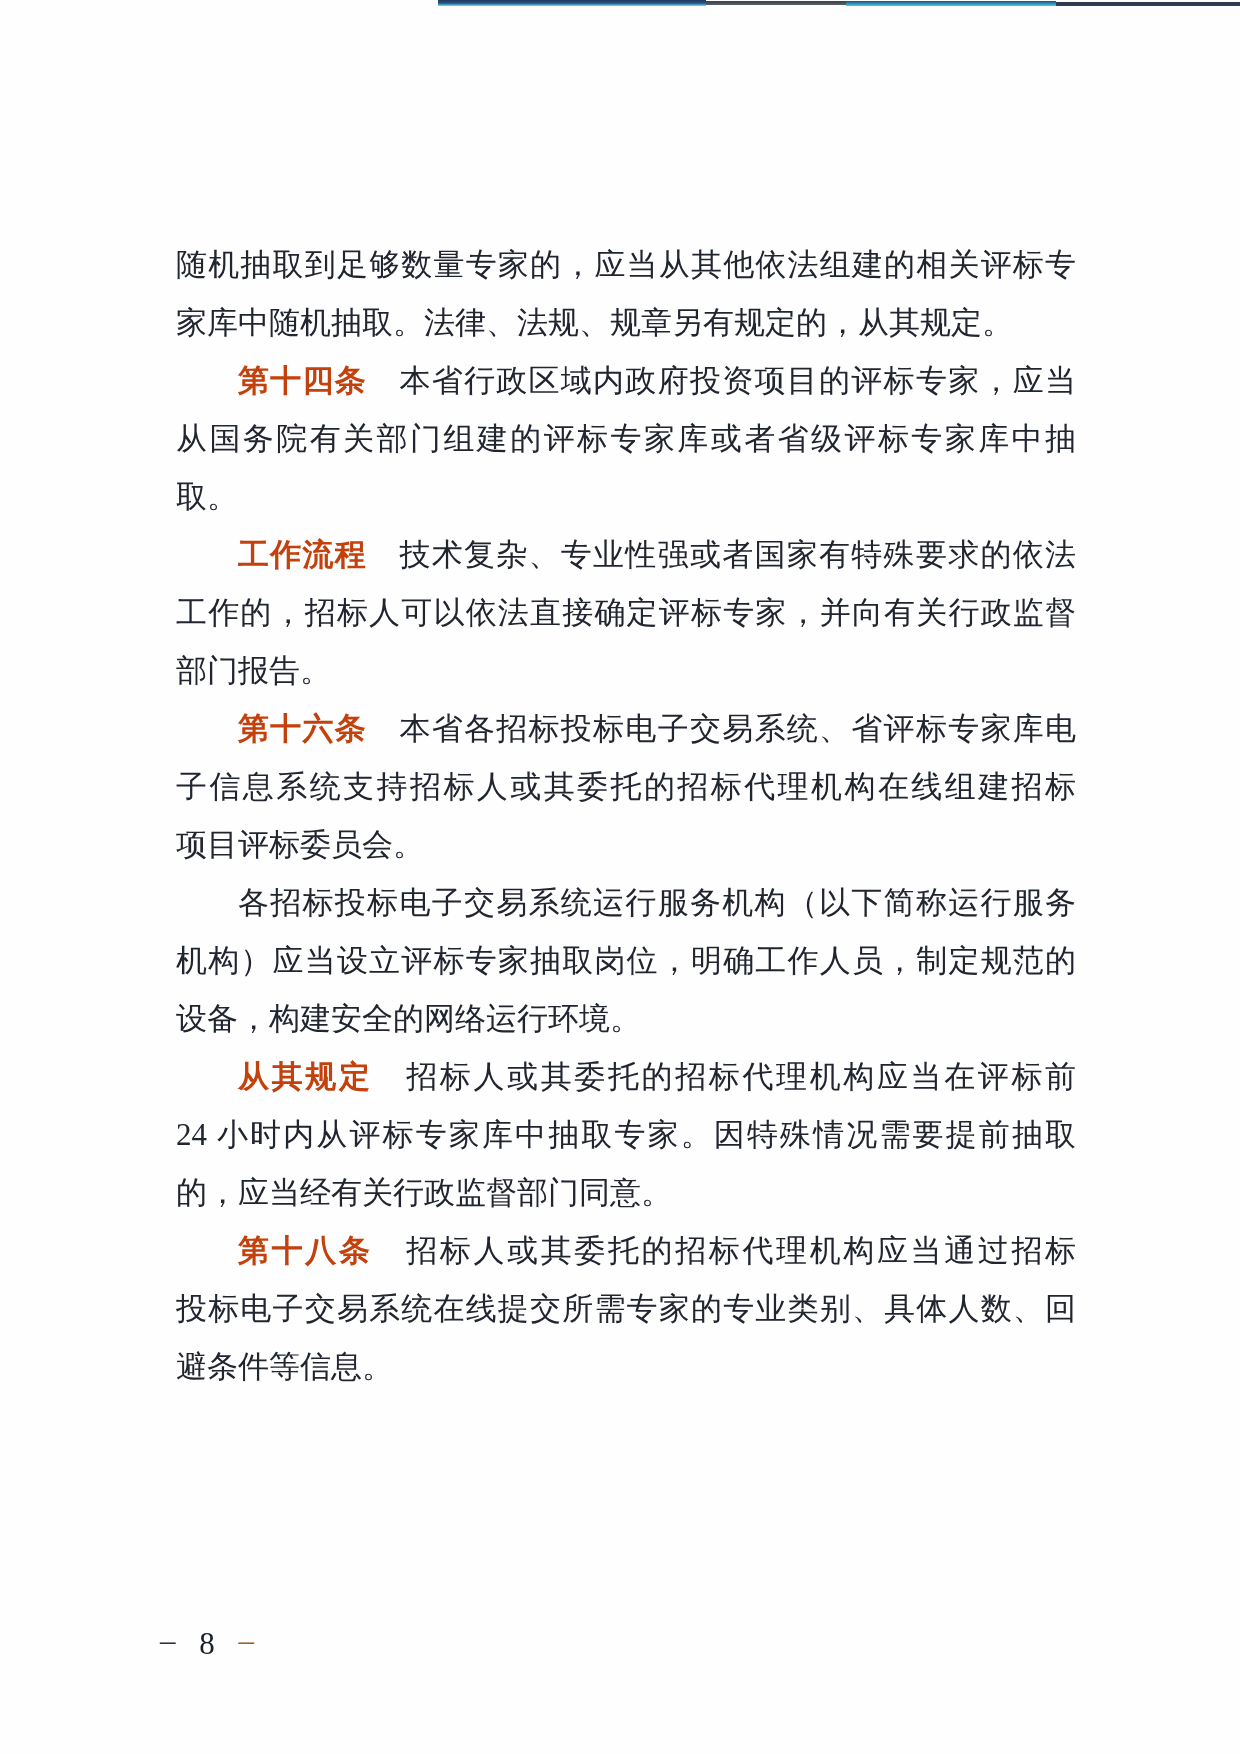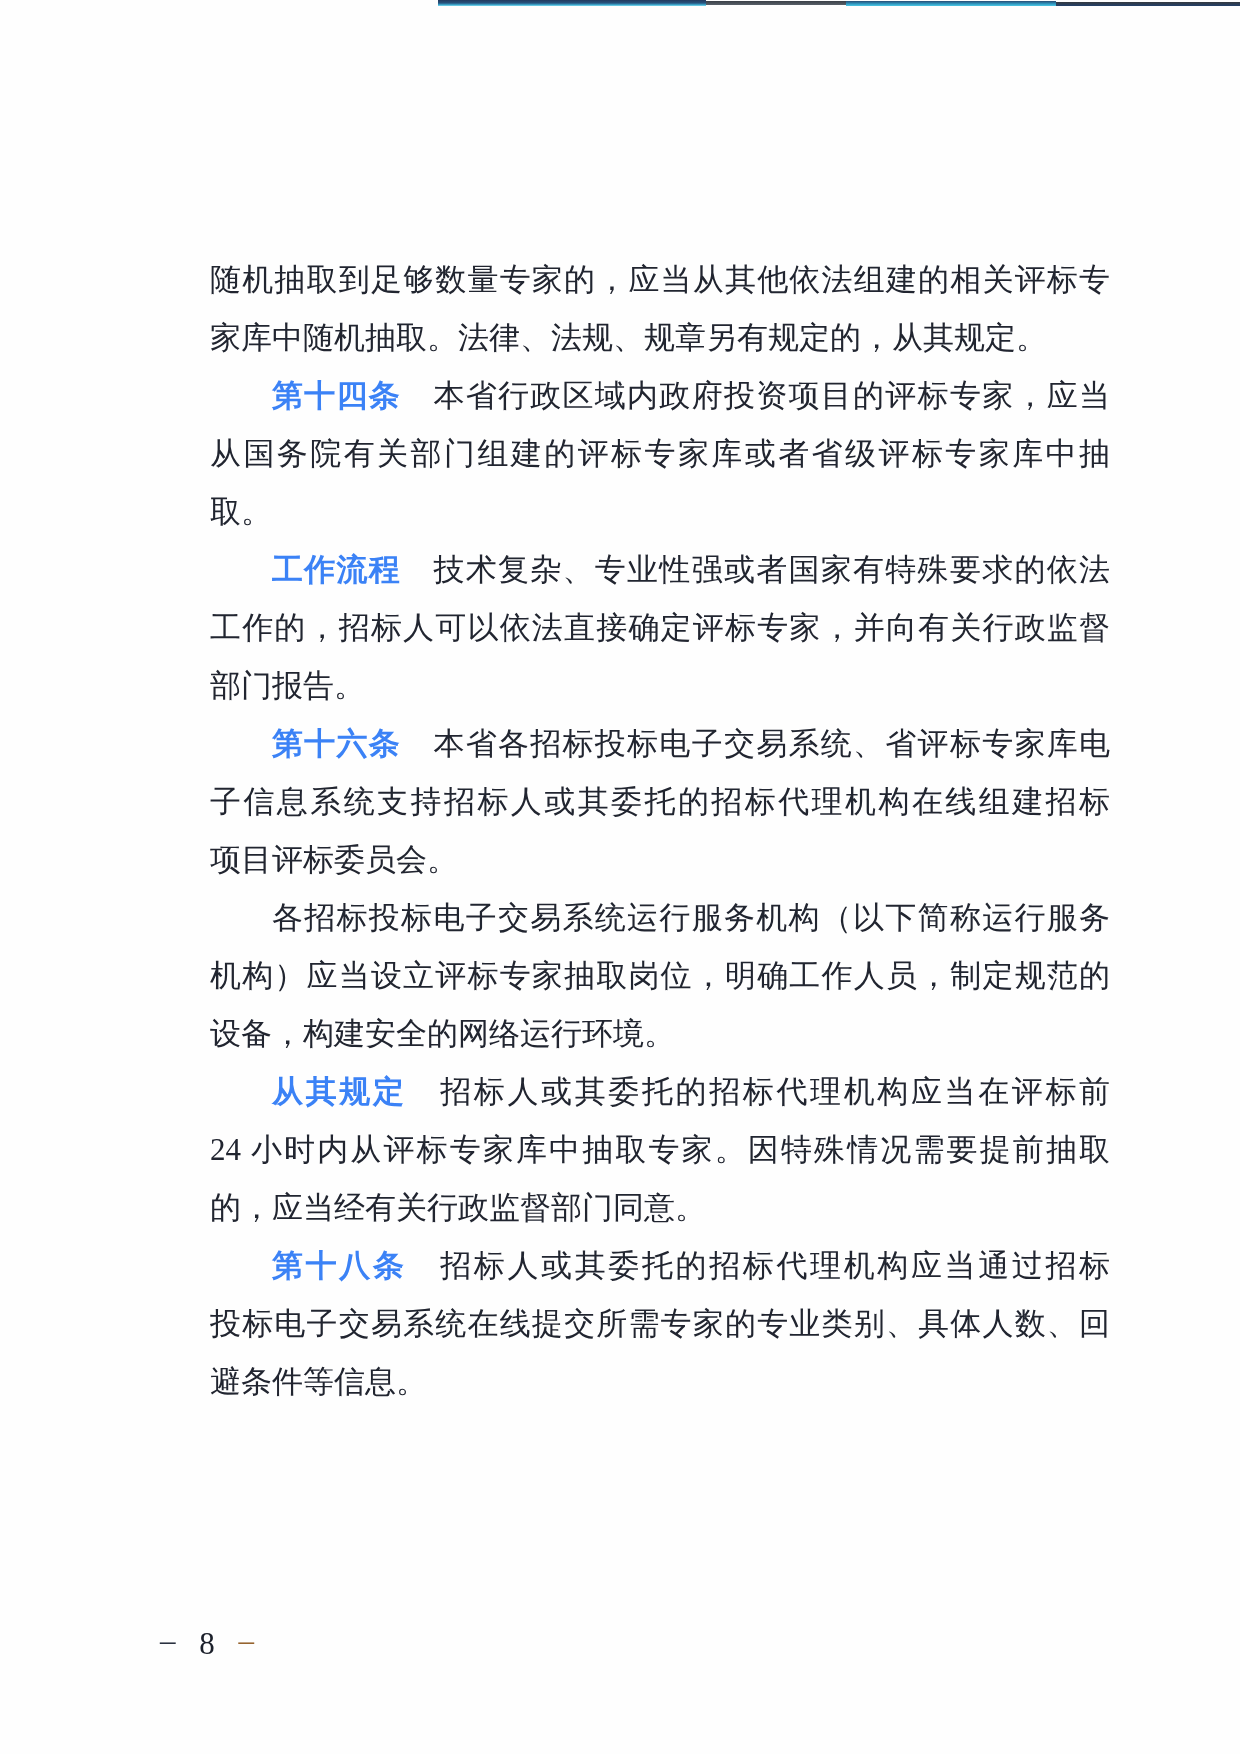--- a/index.html
+++ b/index.html
@@ -22,38 +22,37 @@
            background: linear-gradient(180deg,#3a3f47,#596069); }
   .seg-c { left: 408px; top: 1px; width: 210px; height: 5px;
            background: linear-gradient(180deg,#274b74 0%,#2f9cc4 60%,#4fc8e4 100%); }
   .seg-d { left: 618px; top: 2px; width: 184px; height: 4px;
            background: linear-gradient(180deg,#35393f,#23406a); }
 
   
   .doc {
     position: absolute;
     left: 176px;
-    top: 251px;
+    top: 236px;
     width: 900px;
     color: #212530;
-    margin-left: 34px;
   }
   .line {
     height: 58px;
     line-height: 58px;
     font-size: 31px;
     letter-spacing: 0;
     text-align: justify;
     text-align-last: justify;
     overflow: hidden;
     white-space: normal;
   }
   .line.end { text-align: left; text-align-last: left; }
   .line.indent { padding-left: 62px; }
-  .line b { font-weight: 700; color: #3b82f6; }
+  .line b { font-weight: 700; color: #c2410c; }
 
   
   .page-num {
     position: absolute;
     left: 160px;
     top: 1622px;
     height: 44px;
     line-height: 44px;
     font-size: 31px;
     color: #222634;

